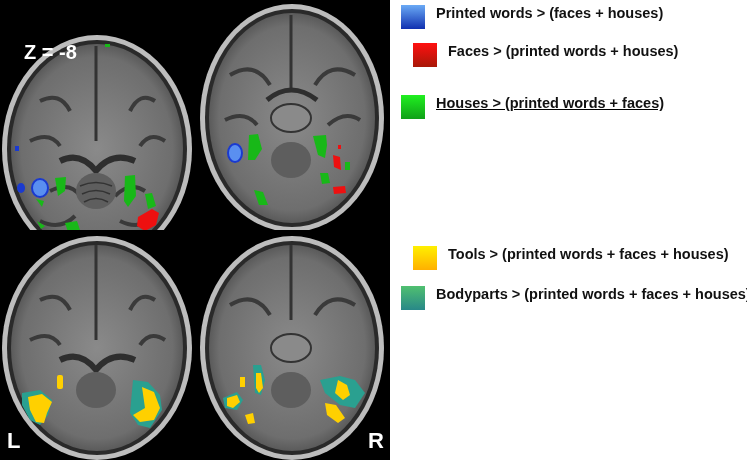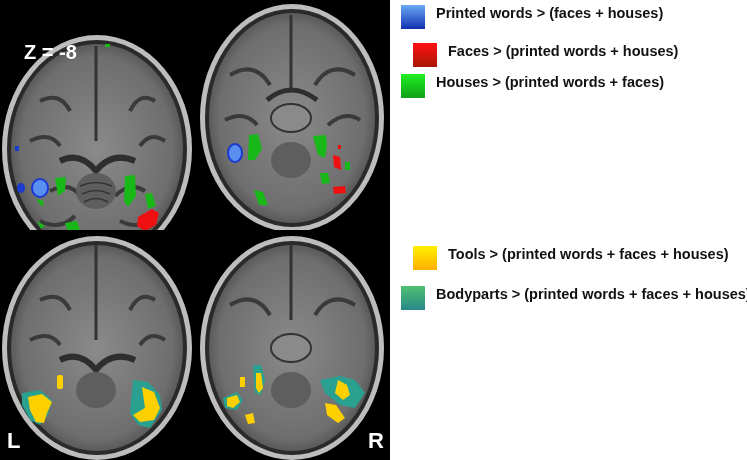--- a/index.html
+++ b/index.html
@@ -124,21 +124,21 @@
 </div>
 
 <div class="legend-item" style="top:5px;">
   <div class="swatch" style="background:linear-gradient(#6aaaf5,#1030b0);"></div>
   <span class="legend-label">Printed words &gt; (faces + houses)</span>
 </div>
 <div class="legend-item" style="top:43px;padding-left:12px;">
   <div class="swatch" style="background:linear-gradient(#ff1010,#a81808);"></div>
   <span class="legend-label">Faces &gt; (printed words + houses)</span>
 </div>
-<div class="legend-item" style="top:74px;">
+<div class="legend-item" style="top:95px;text-decoration:underline;">
   <div class="swatch" style="background:linear-gradient(#20f020,#10a018);"></div>
   <span class="legend-label">Houses &gt; (printed words + faces)</span>
 </div>
 
 <div class="legend-item" style="top:246px;padding-left:12px;">
   <div class="swatch" style="background:linear-gradient(#fff000,#ffb000);"></div>
   <span class="legend-label">Tools &gt; (printed words + faces + houses)</span>
 </div>
 <div class="legend-item" style="top:286px;">
   <div class="swatch" style="background:linear-gradient(#50c070,#288888);"></div>

